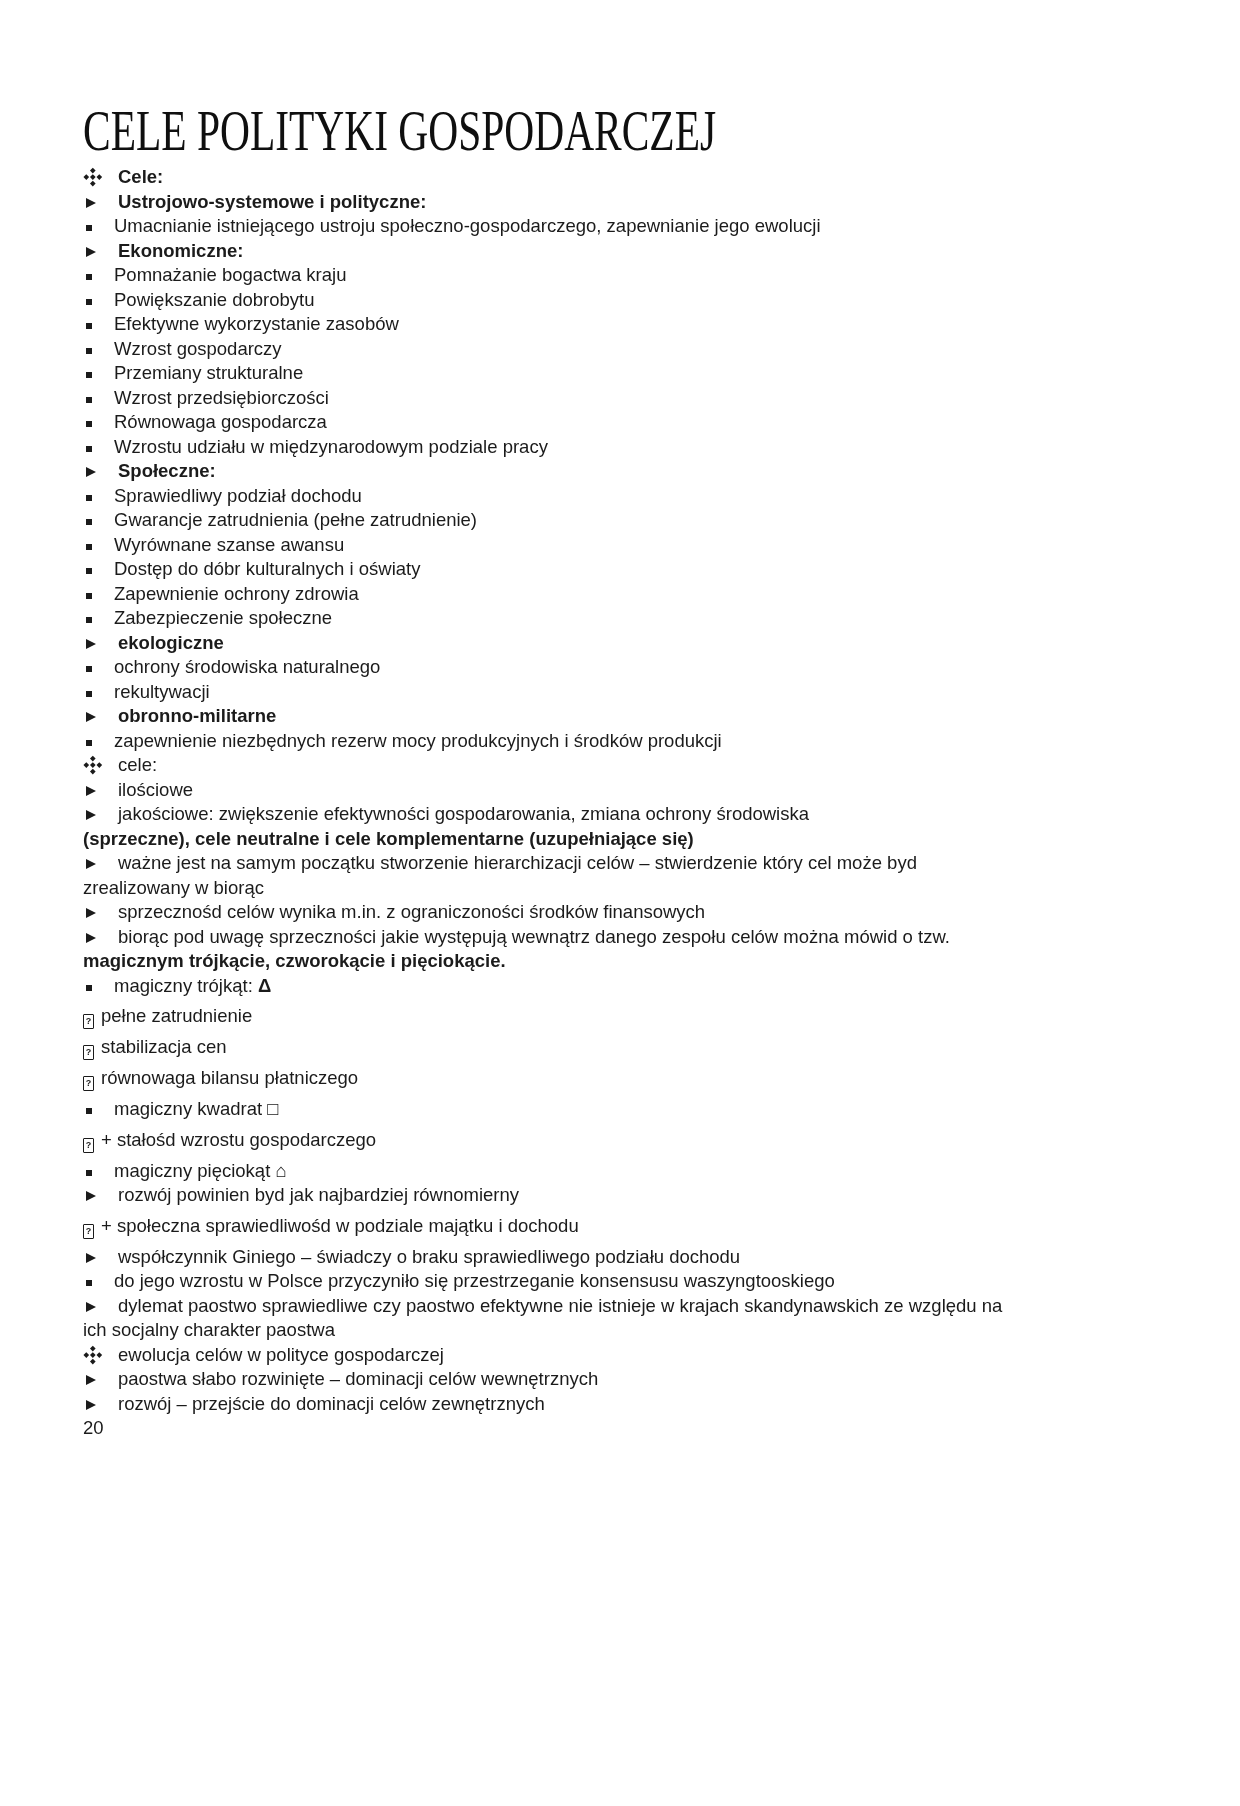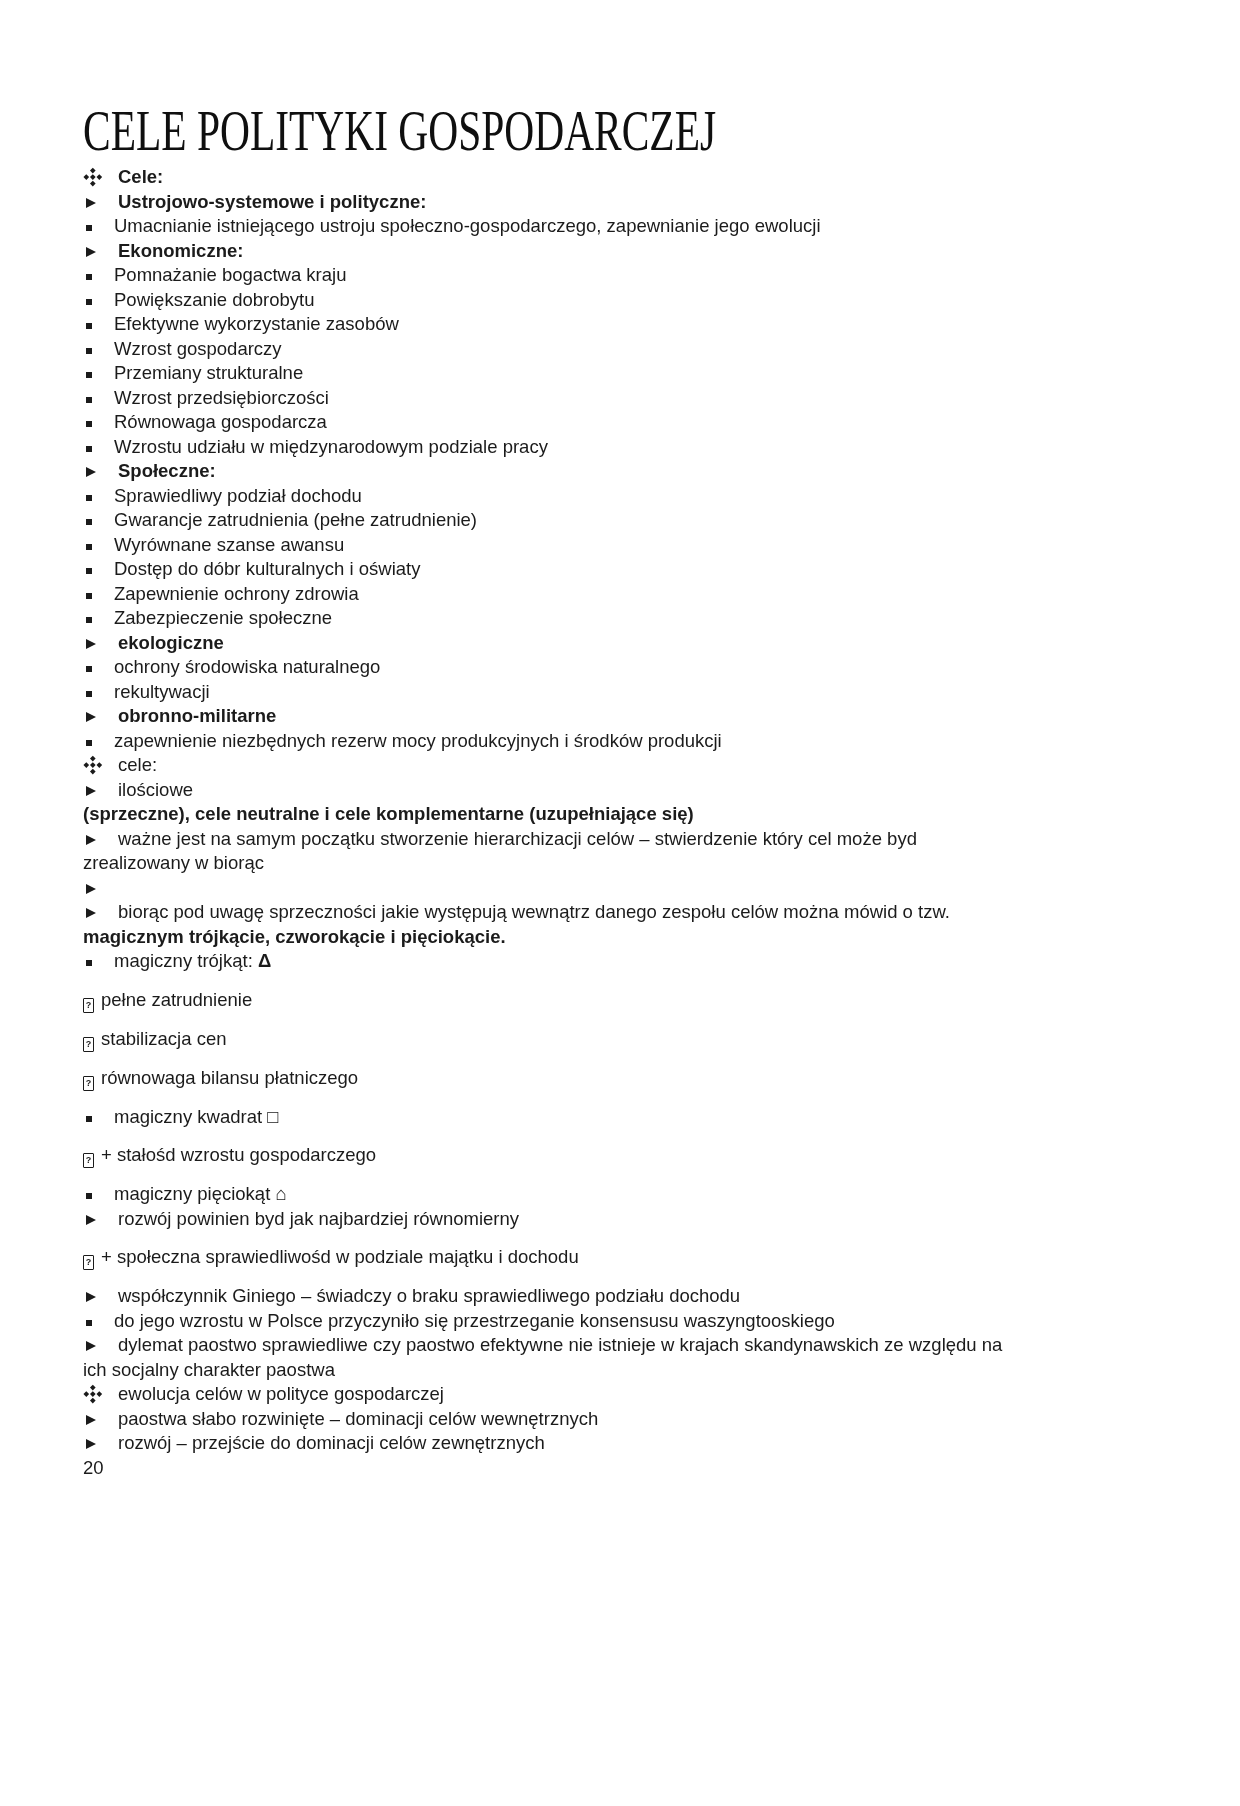--- a/index.html
+++ b/index.html
@@ -31,21 +31,21 @@
     color: #0f0f0f;
     transform: scaleX(0.74);
     transform-origin: left center;
     white-space: nowrap;
   }
   .line {
     line-height: 24.5px;
     min-height: 24.5px;
     white-space: nowrap;
   }
-  .line-tofu { margin: 14px 0; }
+  .line-tofu { margin: 6px 0; }
   .bullet {
     display: inline-block;
     width: 35px;
     vertical-align: baseline;
   }
   .bullet.sq-b { width: 31px; }
   
   .dmd {
     display: inline-block;
     width: 3.6px;
@@ -116,24 +116,25 @@
       <div class="line"><span class="bullet sq-b"><span class="sqr"></span></span><span>Dostęp do dóbr kulturalnych i oświaty</span></div>
       <div class="line"><span class="bullet sq-b"><span class="sqr"></span></span><span>Zapewnienie ochrony zdrowia</span></div>
       <div class="line"><span class="bullet sq-b"><span class="sqr"></span></span><span>Zabezpieczenie społeczne</span></div>
       <div class="line"><span class="bullet"><span class="arr"></span></span><span class="bold">ekologiczne</span></div>
       <div class="line"><span class="bullet sq-b"><span class="sqr"></span></span><span>ochrony środowiska naturalnego</span></div>
       <div class="line"><span class="bullet sq-b"><span class="sqr"></span></span><span>rekultywacji</span></div>
       <div class="line"><span class="bullet"><span class="arr"></span></span><span class="bold">obronno-militarne</span></div>
       <div class="line"><span class="bullet sq-b"><span class="sqr"></span></span><span>zapewnienie niezbędnych rezerw mocy produkcyjnych i środków produkcji</span></div>
       <div class="line"><span class="bullet"><span class="dmd"></span></span><span>cele:</span></div>
       <div class="line"><span class="bullet"><span class="arr"></span></span><span>ilościowe</span></div>
+      <div class="line"><span class="bullet"><span class="arr"></span></span><span>jakościowe: zwiększenie efektywności gospodarowania, zmiana ochrony środowiska</span></div>
       <div class="line"><span class="bold">(sprzeczne), cele neutralne i cele komplementarne (uzupełniające się)</span></div>
       <div class="line"><span class="bullet"><span class="arr"></span></span><span>ważne jest na samym początku stworzenie hierarchizacji celów – stwierdzenie który cel może byd</span></div>
       <div class="line"><span>zrealizowany w biorąc</span></div>
-      <div class="line"><span class="bullet"><span class="arr"></span></span></div>
+      <div class="line"><span class="bullet"><span class="arr"></span></span><span>sprzecznośd celów wynika m.in. z ograniczoności środków finansowych</span></div>
       <div class="line"><span class="bullet"><span class="arr"></span></span><span>biorąc pod uwagę sprzeczności jakie występują wewnątrz danego zespołu celów można mówid o tzw.</span></div>
       <div class="line"><span class="bold">magicznym trójkącie, czworokącie i pięciokącie.</span></div>
       <div class="line"><span class="bullet sq-b"><span class="sqr"></span></span><span>magiczny trójkąt: </span><span class="bold">Δ</span></div>
       <div class="line line-tofu"><span class="tofu">?</span><span>pełne zatrudnienie</span></div>
       <div class="line line-tofu"><span class="tofu">?</span><span>stabilizacja cen</span></div>
       <div class="line line-tofu"><span class="tofu">?</span><span>równowaga bilansu płatniczego</span></div>
       <div class="line"><span class="bullet sq-b"><span class="sqr"></span></span><span>magiczny kwadrat □</span></div>
       <div class="line line-tofu"><span class="tofu">?</span><span>+ stałośd wzrostu gospodarczego</span></div>
       <div class="line"><span class="bullet sq-b"><span class="sqr"></span></span><span>magiczny pięciokąt ⌂</span></div>
       <div class="line"><span class="bullet"><span class="arr"></span></span><span>rozwój powinien byd jak najbardziej równomierny</span></div>

